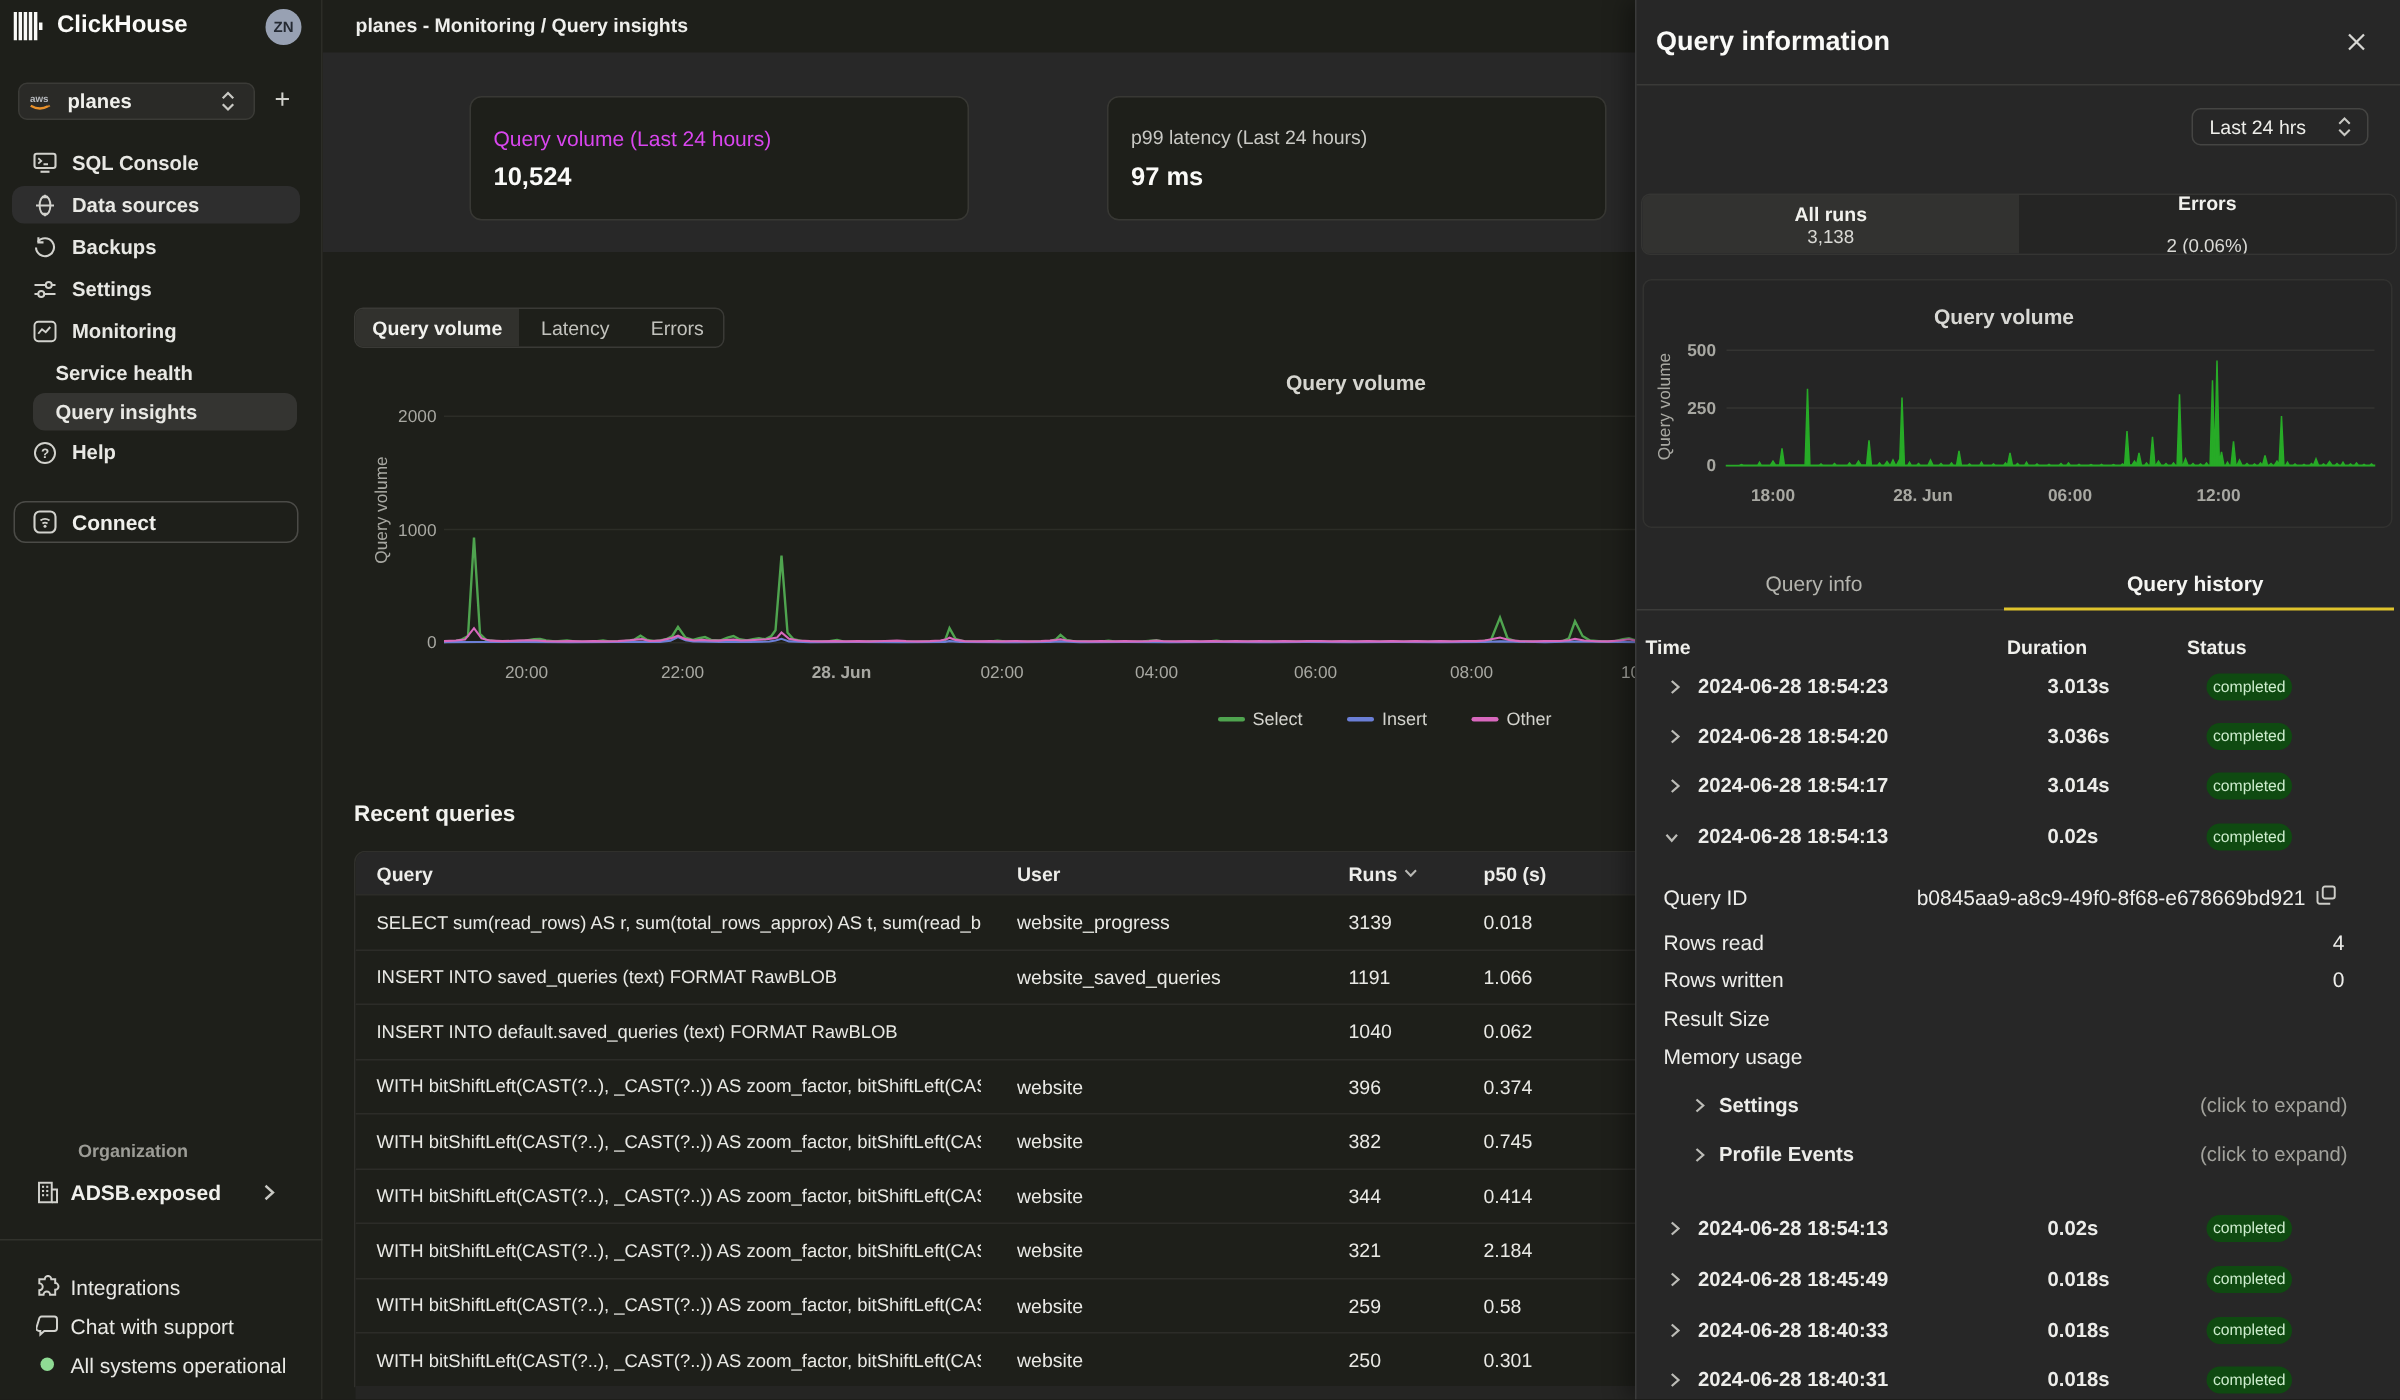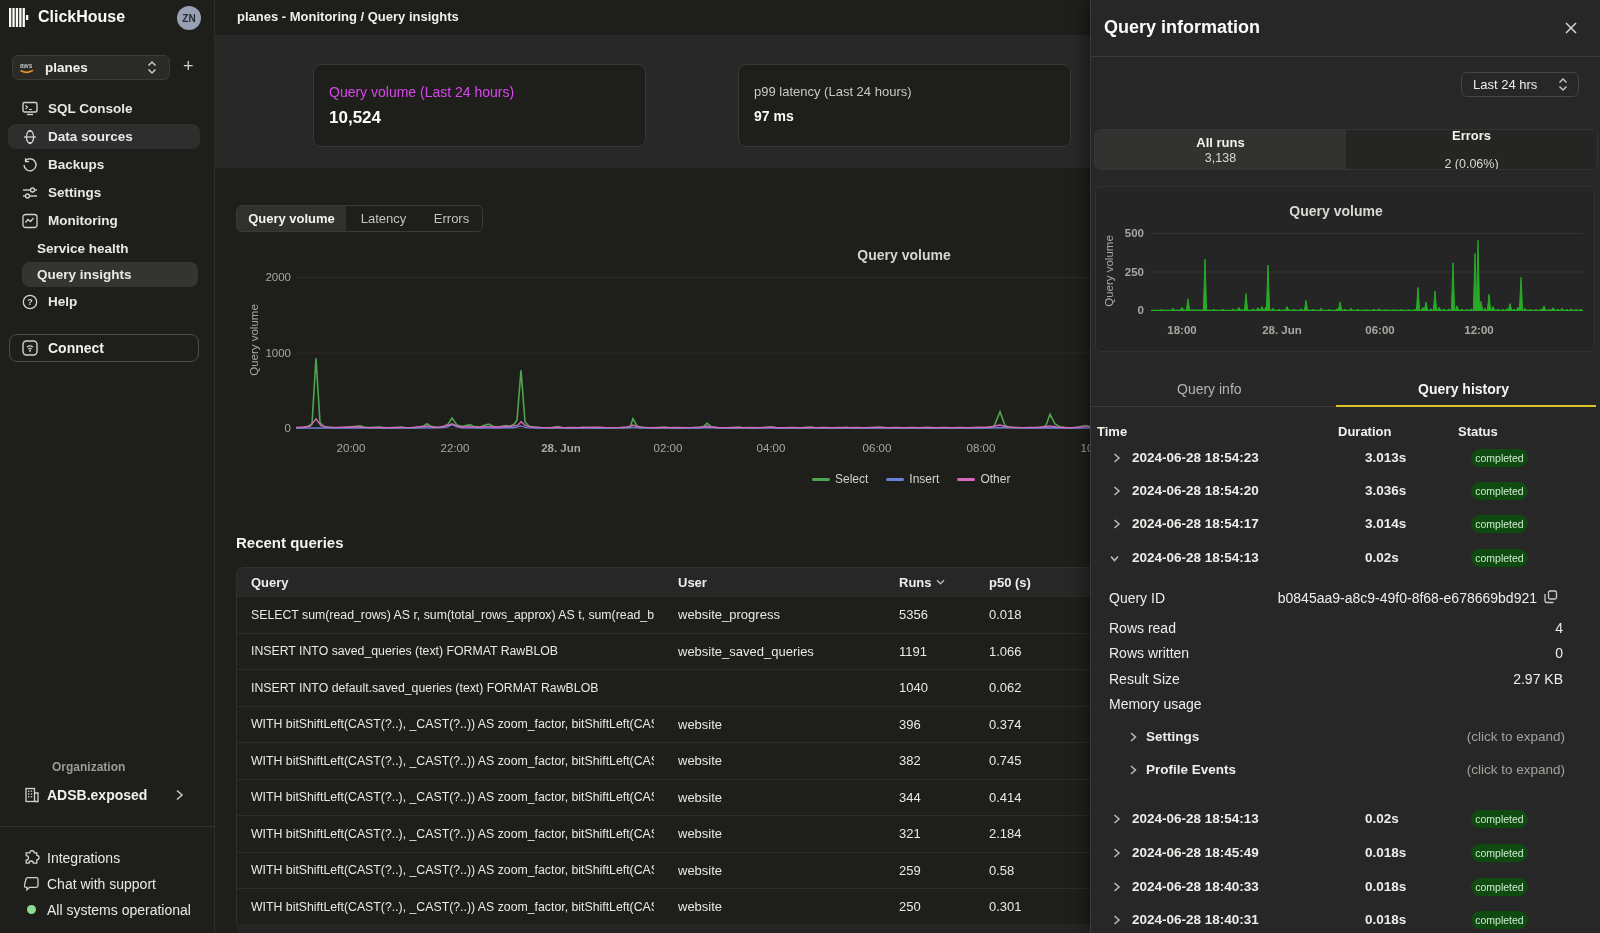--- a/index.html
+++ b/index.html
@@ -24,21 +24,21 @@
 
 <div class="abs" style="left:215px;top:0;width:1385px;height:35px;background:#1e1f1a;"></div>
 <div class="abs" style="left:237px;top:9px;font-size:13px;font-weight:700;color:#efefec;">planes - Monitoring / Query insights</div>
 
 <div class="abs" style="left:215px;top:35px;width:1385px;height:133px;background:#282828;"></div>
 <div class="abs" style="left:313px;top:64px;width:333px;height:83px;background:#1e1f1a;border:1px solid #383834;border-radius:8px;"></div>
 <div class="abs" style="left:329px;top:84px;font-size:14px;color:#d946ef;">Query volume (Last 24 hours)</div>
 <div class="abs" style="left:329px;top:108px;font-size:17px;font-weight:700;color:#fafaf8;">10,524</div>
 <div class="abs" style="left:738px;top:64px;width:333px;height:83px;background:#1e1f1a;border:1px solid #383834;border-radius:8px;"></div>
 <div class="abs" style="left:754px;top:84px;font-size:13px;color:#c9c9c4;">p99 latency (Last 24 hours)</div>
-<div class="abs" style="left:754px;top:108px;font-size:14px;font-weight:700;color:#fafaf8;">97 ms</div>
+<div class="abs" style="left:754px;top:108px;font-size:17px;font-weight:700;color:#fafaf8;">97 ms</div>
 
 <div class="abs" style="left:236px;top:205px;width:247px;height:27px;border:1px solid #3a3a36;border-radius:6px;display:flex;">
   <div style="width:109px;background:#31312d;border-radius:5px 0 0 5px;color:#f2f2ee;font-size:13px;font-weight:700;display:flex;align-items:center;justify-content:center;">Query volume</div>
   <div style="width:75px;color:#c2c2bd;font-size:13px;display:flex;align-items:center;justify-content:center;">Latency</div>
   <div style="width:61px;color:#c2c2bd;font-size:13px;display:flex;align-items:center;justify-content:center;">Errors</div>
 </div>
 
 <div class="abs" style="left:844px;top:247px;width:120px;text-align:center;font-size:14px;font-weight:700;color:#d6d6d0;">Query volume</div>
 <svg class="abs" style="left:215px;top:240px;" width="1385" height="260" viewBox="215 240 1385 260">
   <line x1="296" y1="277.5" x2="1600" y2="277.5" class="gridline"></line>
@@ -54,40 +54,40 @@
   <text x="668" y="452" text-anchor="middle" class="tick">02:00</text>
   <text x="771" y="452" text-anchor="middle" class="tick">04:00</text>
   <text x="877" y="452" text-anchor="middle" class="tick">06:00</text>
   <text x="981" y="452" text-anchor="middle" class="tick">08:00</text>
   <text x="1095" y="452" text-anchor="middle" class="tick">10:00</text>
   <polyline id="s-green" fill="none" stroke="#4fa44f" stroke-width="1.6" points="296,428.1 303,427.6 308,426.2 312,424.0 316,358.3 320,422.5 324,426.6 332,427.6 340,427.7 350,427.1 356,426.2 360,425.9 364,427.0 370,427.6 378,427.0 383,427.6 390,427.9 398,427.4 402,427.0 406,427.7 415,427.7 423,426.4 427,423.8 431,426.4 436,427.4 440,427.0 444,426.2 448,424.3 452,417.9 457,425.1 462,426.6 466,425.5 470,424.7 474,426.6 480,427.0 485,425.1 489,424.0 493,426.2 498,427.0 502,426.2 506,425.5 510,426.2 514,424.3 517,420.2 521,370.4 525,421.7 529,426.2 535,427.4 543,427.7 552,427.6 558,426.6 562,427.6 570,427.9 578,427.7 583,427.4 587,427.7 595,427.9 603,427.7 610,427.9 618,427.7 626,427.6 630,427.0 633,418.7 637,425.9 642,427.4 650,427.7 658,427.9 665,427.1 670,427.7 680,427.9 690,427.7 700,427.4 704,426.2 707,423.2 711,426.6 716,427.6 724,427.7 732,427.9 739,427.1 743,427.7 752,427.9 762,427.7 771,426.8 775,427.6 784,427.9 794,427.7 802,427.9 811,427.1 815,427.7 824,427.9 834,427.7 842,427.9 846,427.4 850,427.9 860,427.7 868,427.9 876,427.6 880,427.4 884,427.9 894,427.7 902,427.9 910,427.7 918,427.9 926,427.6 934,427.9 944,427.7 952,427.9 962,427.7 970,427.9 980,427.6 988,427.4 994,426.6 1000,411.7 1005,425.5 1010,427.4 1018,427.7 1026,427.9 1034,427.7 1042,427.4 1046,425.5 1050,414.2 1055,424.0 1060,427.0 1068,427.7 1076,427.6 1082,426.2 1086,425.5 1090,426.8 1096,427.6"></polyline>
   <polyline id="s-blue" fill="none" stroke="#6b7fd6" stroke-width="1.4" points="296,428.1 320,428.0 350,428.0 380,428.1 410,428.0 440,427.9 447,427.1 452,424.7 457,426.8 462,427.7 480,428.0 500,428.0 513,427.7 517,427.0 521,425.9 526,427.6 540,428.1 570,428.0 600,428.1 630,427.9 633,427.4 640,428.0 670,428.1 700,428.0 707,427.6 720,428.1 750,428.0 780,428.1 810,428.0 840,428.1 870,428.0 900,428.1 930,428.0 960,428.1 990,428.0 1000,427.6 1030,428.1 1050,427.7 1080,428.0 1096,428.1"></polyline>
   <polyline id="s-pink" fill="none" stroke="#d868bd" stroke-width="1.4" points="296,427.4 304,427.0 310,426.4 316,418.8 321,425.6 327,427.1 335,427.4 345,427.1 352,426.8 358,427.0 364,427.4 372,427.6 380,427.4 388,427.6 396,427.4 404,427.6 412,427.4 420,426.8 424,426.4 428,426.1 433,427.3 440,427.1 444,426.2 448,425.3 452,423.8 457,426.1 463,427.0 468,426.6 473,427.0 479,427.1 484,426.7 489,426.4 494,427.0 500,426.8 506,426.5 511,426.2 515,425.6 518,425.1 521,421.7 526,425.9 532,427.0 540,427.4 548,427.6 556,427.4 564,427.6 572,427.4 580,427.6 590,427.3 598,427.1 604,427.4 612,427.6 620,427.4 627,427.0 631,426.2 633,425.1 637,426.6 643,427.4 651,427.6 660,427.4 668,427.6 677,427.4 685,427.6 694,427.4 700,427.1 704,426.7 707,426.2 711,427.0 718,427.5 726,427.6 734,427.4 742,427.6 750,427.4 758,427.6 766,427.4 771,427.1 776,427.5 784,427.6 792,427.4 800,427.6 808,427.4 816,427.6 824,427.4 832,427.6 840,427.4 848,427.6 856,427.4 864,427.6 872,427.4 880,427.3 888,427.6 896,427.4 904,427.6 912,427.4 920,427.6 928,427.4 936,427.6 944,427.4 952,427.6 960,427.4 968,427.6 976,427.4 984,427.4 990,427.0 1000,425.0 1006,426.7 1013,427.4 1022,427.6 1030,427.4 1040,427.3 1046,426.8 1050,425.9 1056,427.0 1064,427.5 1072,427.6 1080,427.0 1086,426.2 1090,427.0 1096,427.4"></polyline>
 </svg>
 
-<div class="abs" style="left:812px;top:472px;display:flex;gap:18px;font-size:12px;color:#d3d3cd;">
+<div class="abs" style="left:812px;top:472px;display:flex;gap:30px;font-size:12px;color:#d3d3cd;">
   <div style="display:flex;align-items:center;gap:5px;"><span style="width:18px;height:3px;background:#4fa44f;border-radius:2px;"></span>Select</div>
   <div style="display:flex;align-items:center;gap:5px;"><span style="width:18px;height:3px;background:#6b7fd6;border-radius:2px;"></span>Insert</div>
   <div style="display:flex;align-items:center;gap:5px;"><span style="width:18px;height:3px;background:#d868bd;border-radius:2px;"></span>Other</div>
 </div>
 
 <div class="abs" style="left:236px;top:534px;font-size:15px;font-weight:700;color:#f2f2ee;">Recent queries</div>
 <div class="abs" id="rq-table" style="left:236px;top:567px;width:1232px;border:1px solid #30302c;border-bottom:none;border-radius:8px 8px 0 0;font-size:13px;overflow:hidden;">
   <div style="height:28px;background:#272727;display:flex;align-items:center;font-weight:700;color:#ededea;">
     <div style="width:417px;margin-right:24px;padding-left:14px;">Query</div>
     <div style="width:221px;">User</div>
     <div style="width:90px;display:flex;align-items:center;gap:4px;">Runs <svg width="9" height="6" viewBox="0 0 9 6">
             <path d="M1 1.2 L4.5 4.8 L8 1.2" stroke="#b8b8b4" stroke-width="1.4" fill="none"></path>
           </svg></div>
     <div style="flex:1;">p50 (s)</div>
   </div>
   <div class="rq-row">
         <div>SELECT sum(read_rows) AS r, sum(total_rows_approx) AS t, sum(read_bytes) ...</div>
         <div>website_progress</div>
-        <div>5356</div>
+        <div>3139</div>
         <div>0.018</div>
       </div>
   <div class="rq-row">
         <div>INSERT INTO saved_queries (text) FORMAT RawBLOB</div>
         <div>website_saved_queries</div>
         <div>1191</div>
         <div>1.066</div>
       </div>
   <div class="rq-row">
         <div>INSERT INTO default.saved_queries (text) FORMAT RawBLOB</div>
@@ -345,21 +345,20 @@
   <div class="abs" style="left:0px;top:590px;width:446px;text-align:right;font-size:14px;color:#ededea;">b0845aa9-a8c9-49f0-8f68-e678669bd921</div>
   <svg class="abs" style="left:453px;top:590px;" width="14" height="14" viewBox="0 0 14 14">
     <rect x="4.5" y="1" width="8" height="8" rx="1.5" stroke="#cdcdc8" stroke-width="1.3" fill="none"></rect>
     <path d="M9.5 12.5 h-7 a1.5 1.5 0 0 1 -1.5 -1.5 v-7" stroke="#cdcdc8" stroke-width="1.3" fill="none"></path>
   </svg>
   <div class="abs" style="left:18px;top:620px;font-size:14px;color:#ededea;">Rows read</div>
   <div class="abs" style="left:0px;top:620px;width:472px;text-align:right;font-size:14px;color:#ededea;">4</div>
   <div class="abs" style="left:18px;top:645px;font-size:14px;color:#ededea;">Rows written</div>
   <div class="abs" style="left:0px;top:645px;width:472px;text-align:right;font-size:14px;color:#ededea;">0</div>
   <div class="abs" style="left:18px;top:671px;font-size:14px;color:#ededea;">Result Size</div>
-  <div class="abs" style="left:0px;top:671px;width:472px;text-align:right;font-size:14px;color:#ededea;">2.97 KB</div>
   <div class="abs" style="left:18px;top:696px;font-size:14px;color:#ededea;">Memory usage</div>
   <svg class="abs" style="left:37px;top:731px;" width="10" height="12" viewBox="0 0 10 12">
     <path d="M3 2 L7.5 6 L3 10" stroke="#bcbcb7" stroke-width="1.5" fill="none"></path>
   </svg>
   <div class="abs" style="left:55px;top:729px;font-size:13.5px;font-weight:700;color:#ededea;">Settings</div>
   <div class="abs" style="left:0px;top:729px;width:474px;text-align:right;font-size:13.5px;color:#a2a29c;">(click to expand)</div>
   <svg class="abs" style="left:37px;top:764px;" width="10" height="12" viewBox="0 0 10 12">
     <path d="M3 2 L7.5 6 L3 10" stroke="#bcbcb7" stroke-width="1.5" fill="none"></path>
   </svg>
   <div class="abs" style="left:55px;top:762px;font-size:13.5px;font-weight:700;color:#ededea;">Profile Events</div>

